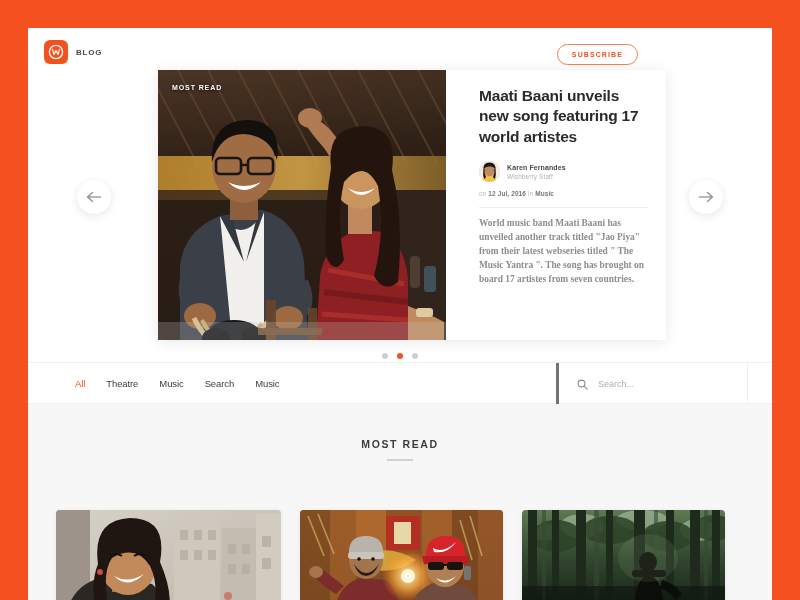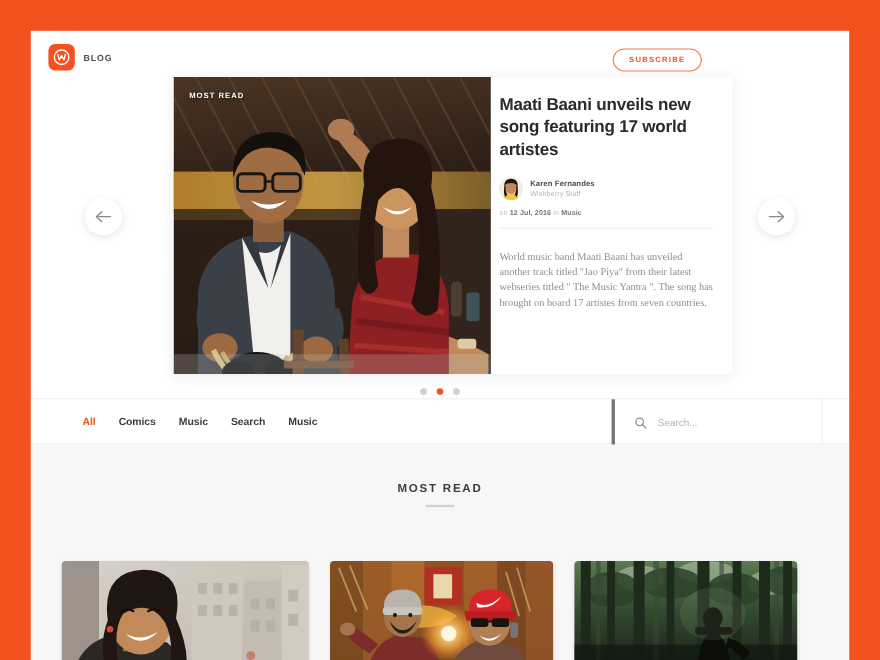--- a/index.html
+++ b/index.html
@@ -111,21 +111,21 @@
     color: #FFFFFF;
     font-size: 7px;
     font-weight: bold;
     letter-spacing: 0.9px;
     text-shadow: 0 1px 3px rgba(0,0,0,0.8);
   }
 
   
   .hero-body {
     width: 220px;
-    padding: 16px 18px 0 8px;
+    padding: 16px 18px 0 33px;
     position: relative;
   }
 
   .hero-title {
     font-size: 15.5px;
     line-height: 1.32;
     font-weight: bold;
     color: #2B2B2B;
     letter-spacing: -0.2px;
   }
@@ -169,25 +169,26 @@
   }
 
   .divider {
     margin-top: 10px;
     height: 1px;
     background: #EDEDED;
     width: 100%;
   }
 
   .excerpt {
-    margin-top: 20px;
+    margin-top: 9px;
     font-family: "Liberation Serif", serif;
     font-size: 9.4px;
     line-height: 1.48;
     color: #8D8D8D;
+    font-weight: bold;
   }
 
   .cta-row {
     position: absolute;
     left: 18px;
     bottom: 18px;
     display: flex;
     align-items: center;
     gap: 14px;
   }
@@ -260,21 +261,21 @@
     align-items: center;
   }
   .cats {
     display: flex;
     align-items: center;
     gap: 21px;
     padding-left: 47px;
   }
   .cat {
     font-size: 9.5px;
-    font-weight: bold;
+    font-weight: normal;
     color: #3C3C3C;
     cursor: pointer;
     letter-spacing: -0.1px;
   }
   .cat.active { color: #F4511E; }
 
   .search-box {
     position: absolute;
     right: 24px;
     top: 0;
@@ -523,21 +524,21 @@
     <div class="dots">
       <div class="dot"></div>
       <div class="dot active"></div>
       <div class="dot"></div>
     </div>
   </div>
 
   <div class="navbar">
     <div class="cats">
       <div class="cat active">All</div>
-      <div class="cat">Comics</div>
+      <div class="cat">Theatre</div>
       <div class="cat">Music</div>
       <div class="cat">Search</div>
       <div class="cat">Music</div>
     </div>
 
     <div class="search-box">
       <span>
         <svg width="11" height="11" viewBox="0 0 11 11">
           <circle cx="4.5" cy="4.5" r="3.4" fill="none" stroke="#8C8C8C" stroke-width="1.1"></circle>
           <line x1="7.1" y1="7.1" x2="10.2" y2="10.2" stroke="#8C8C8C" stroke-width="1.1" stroke-linecap="round"></line>

